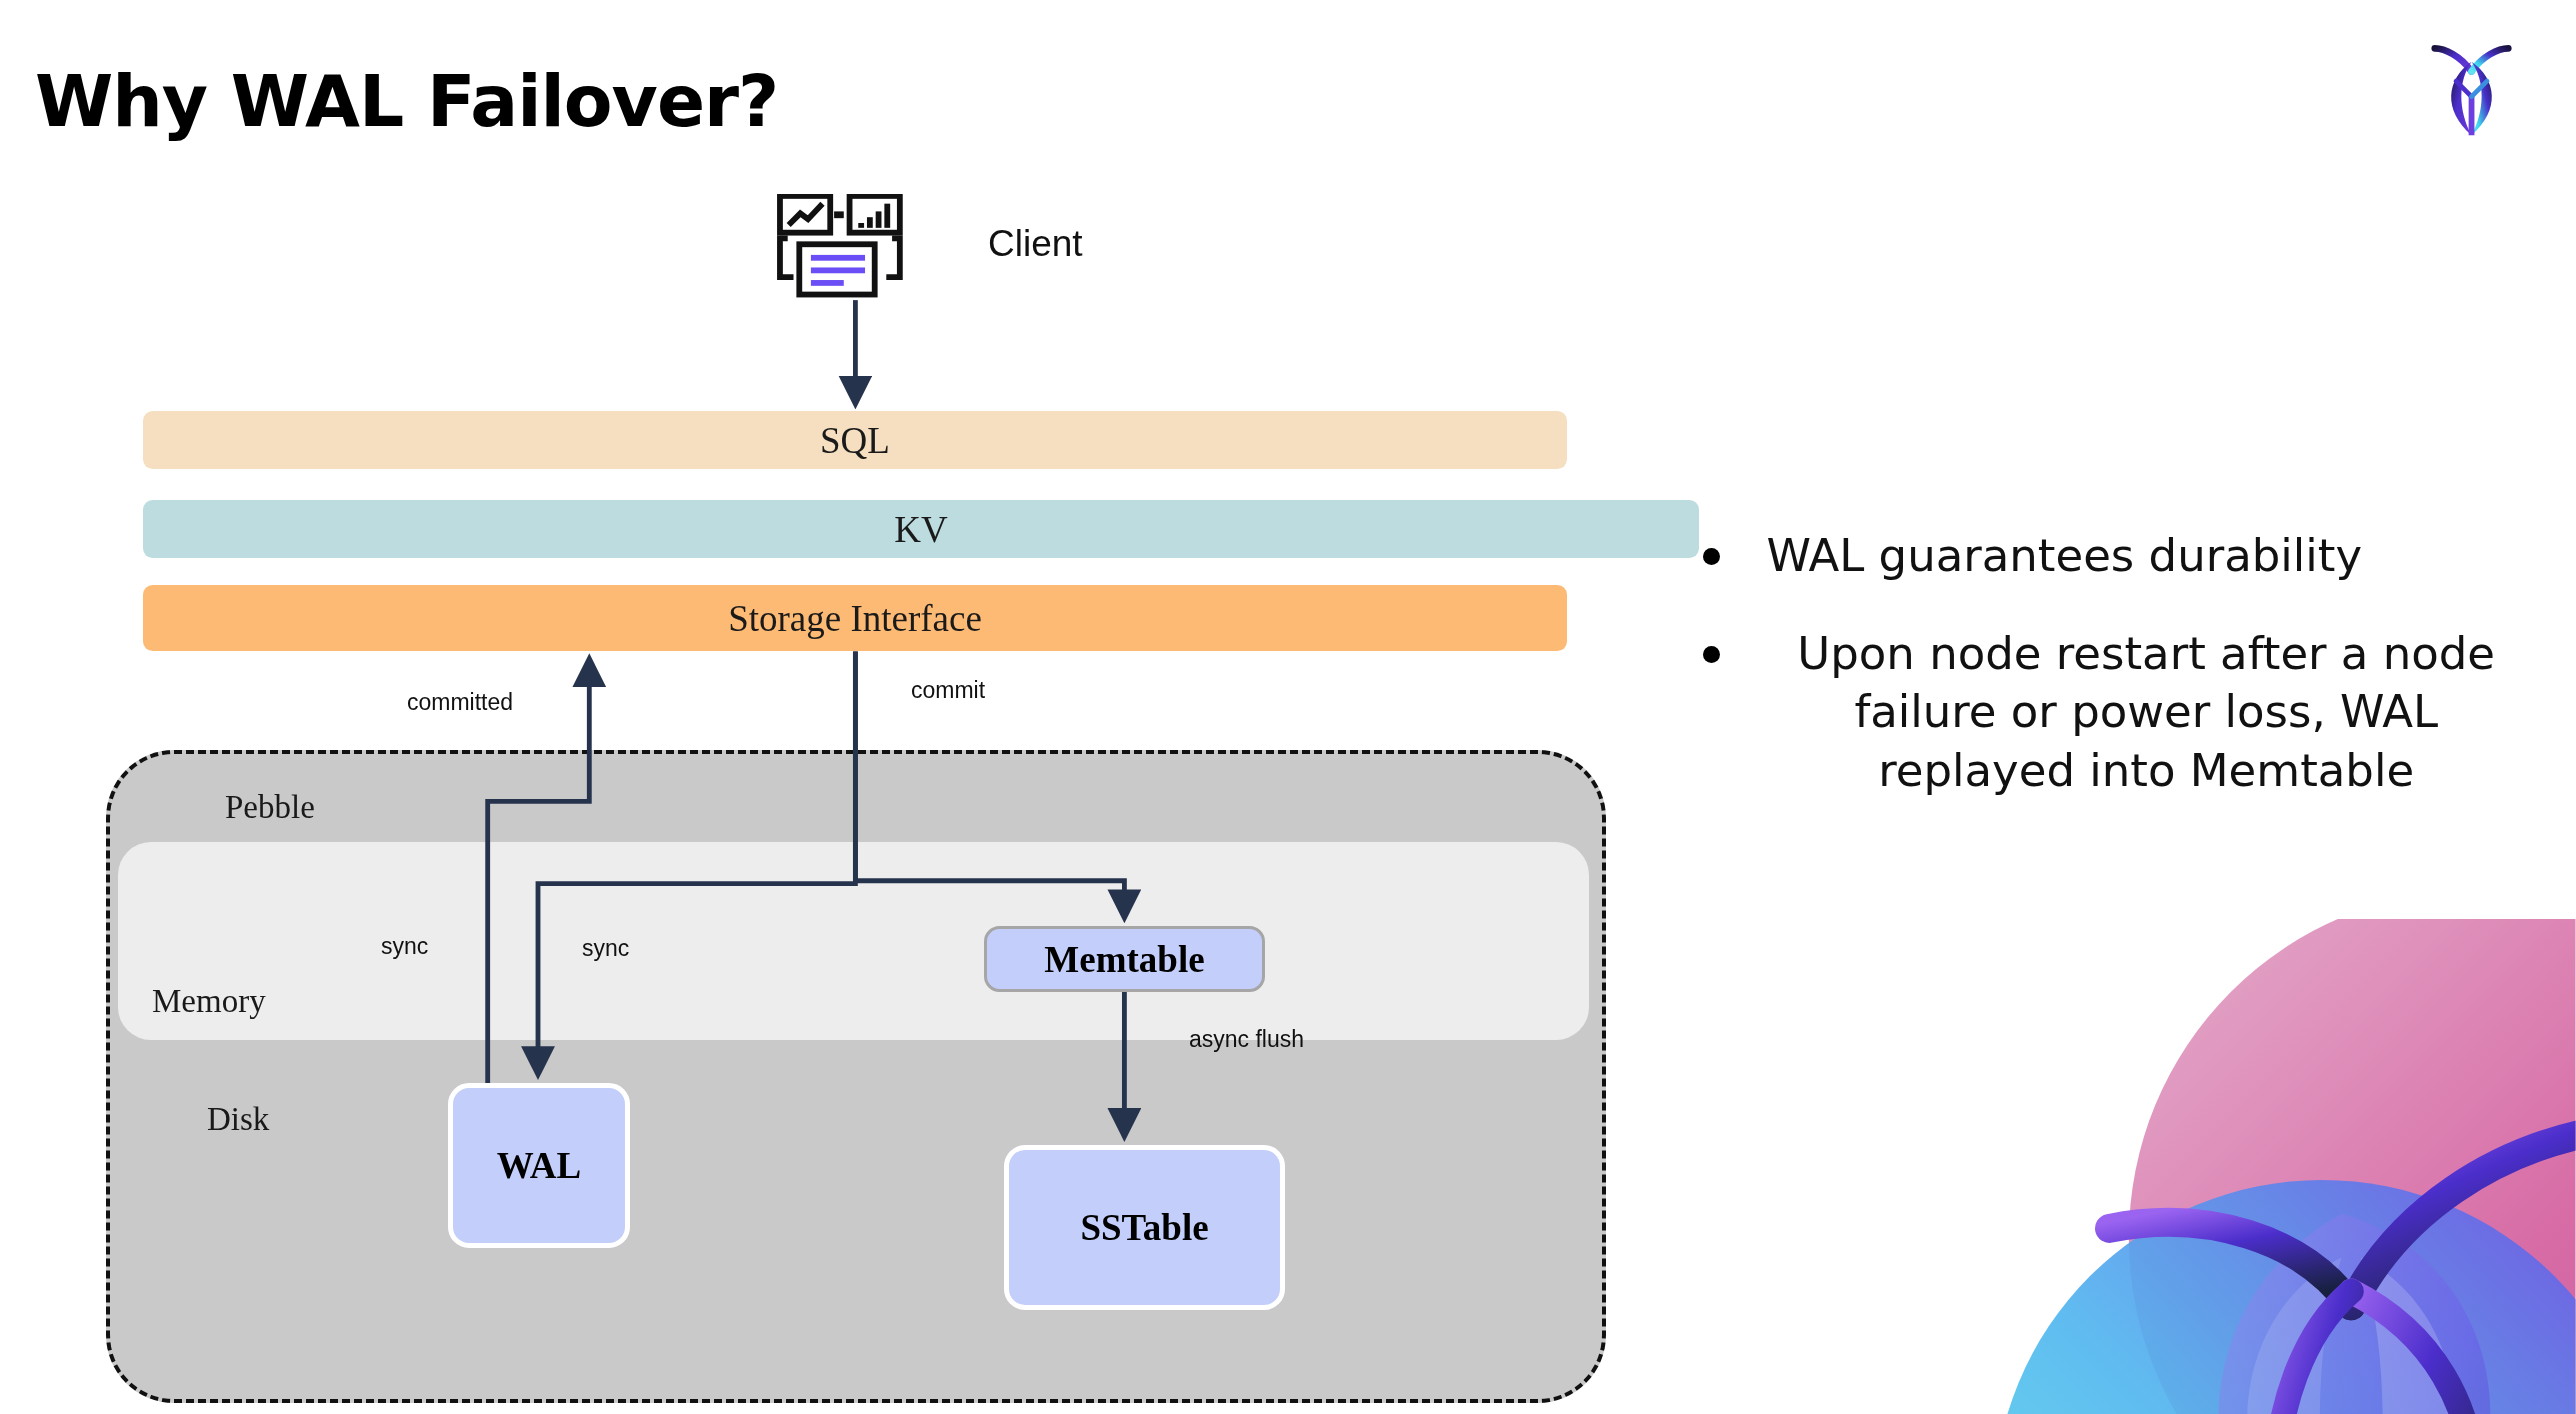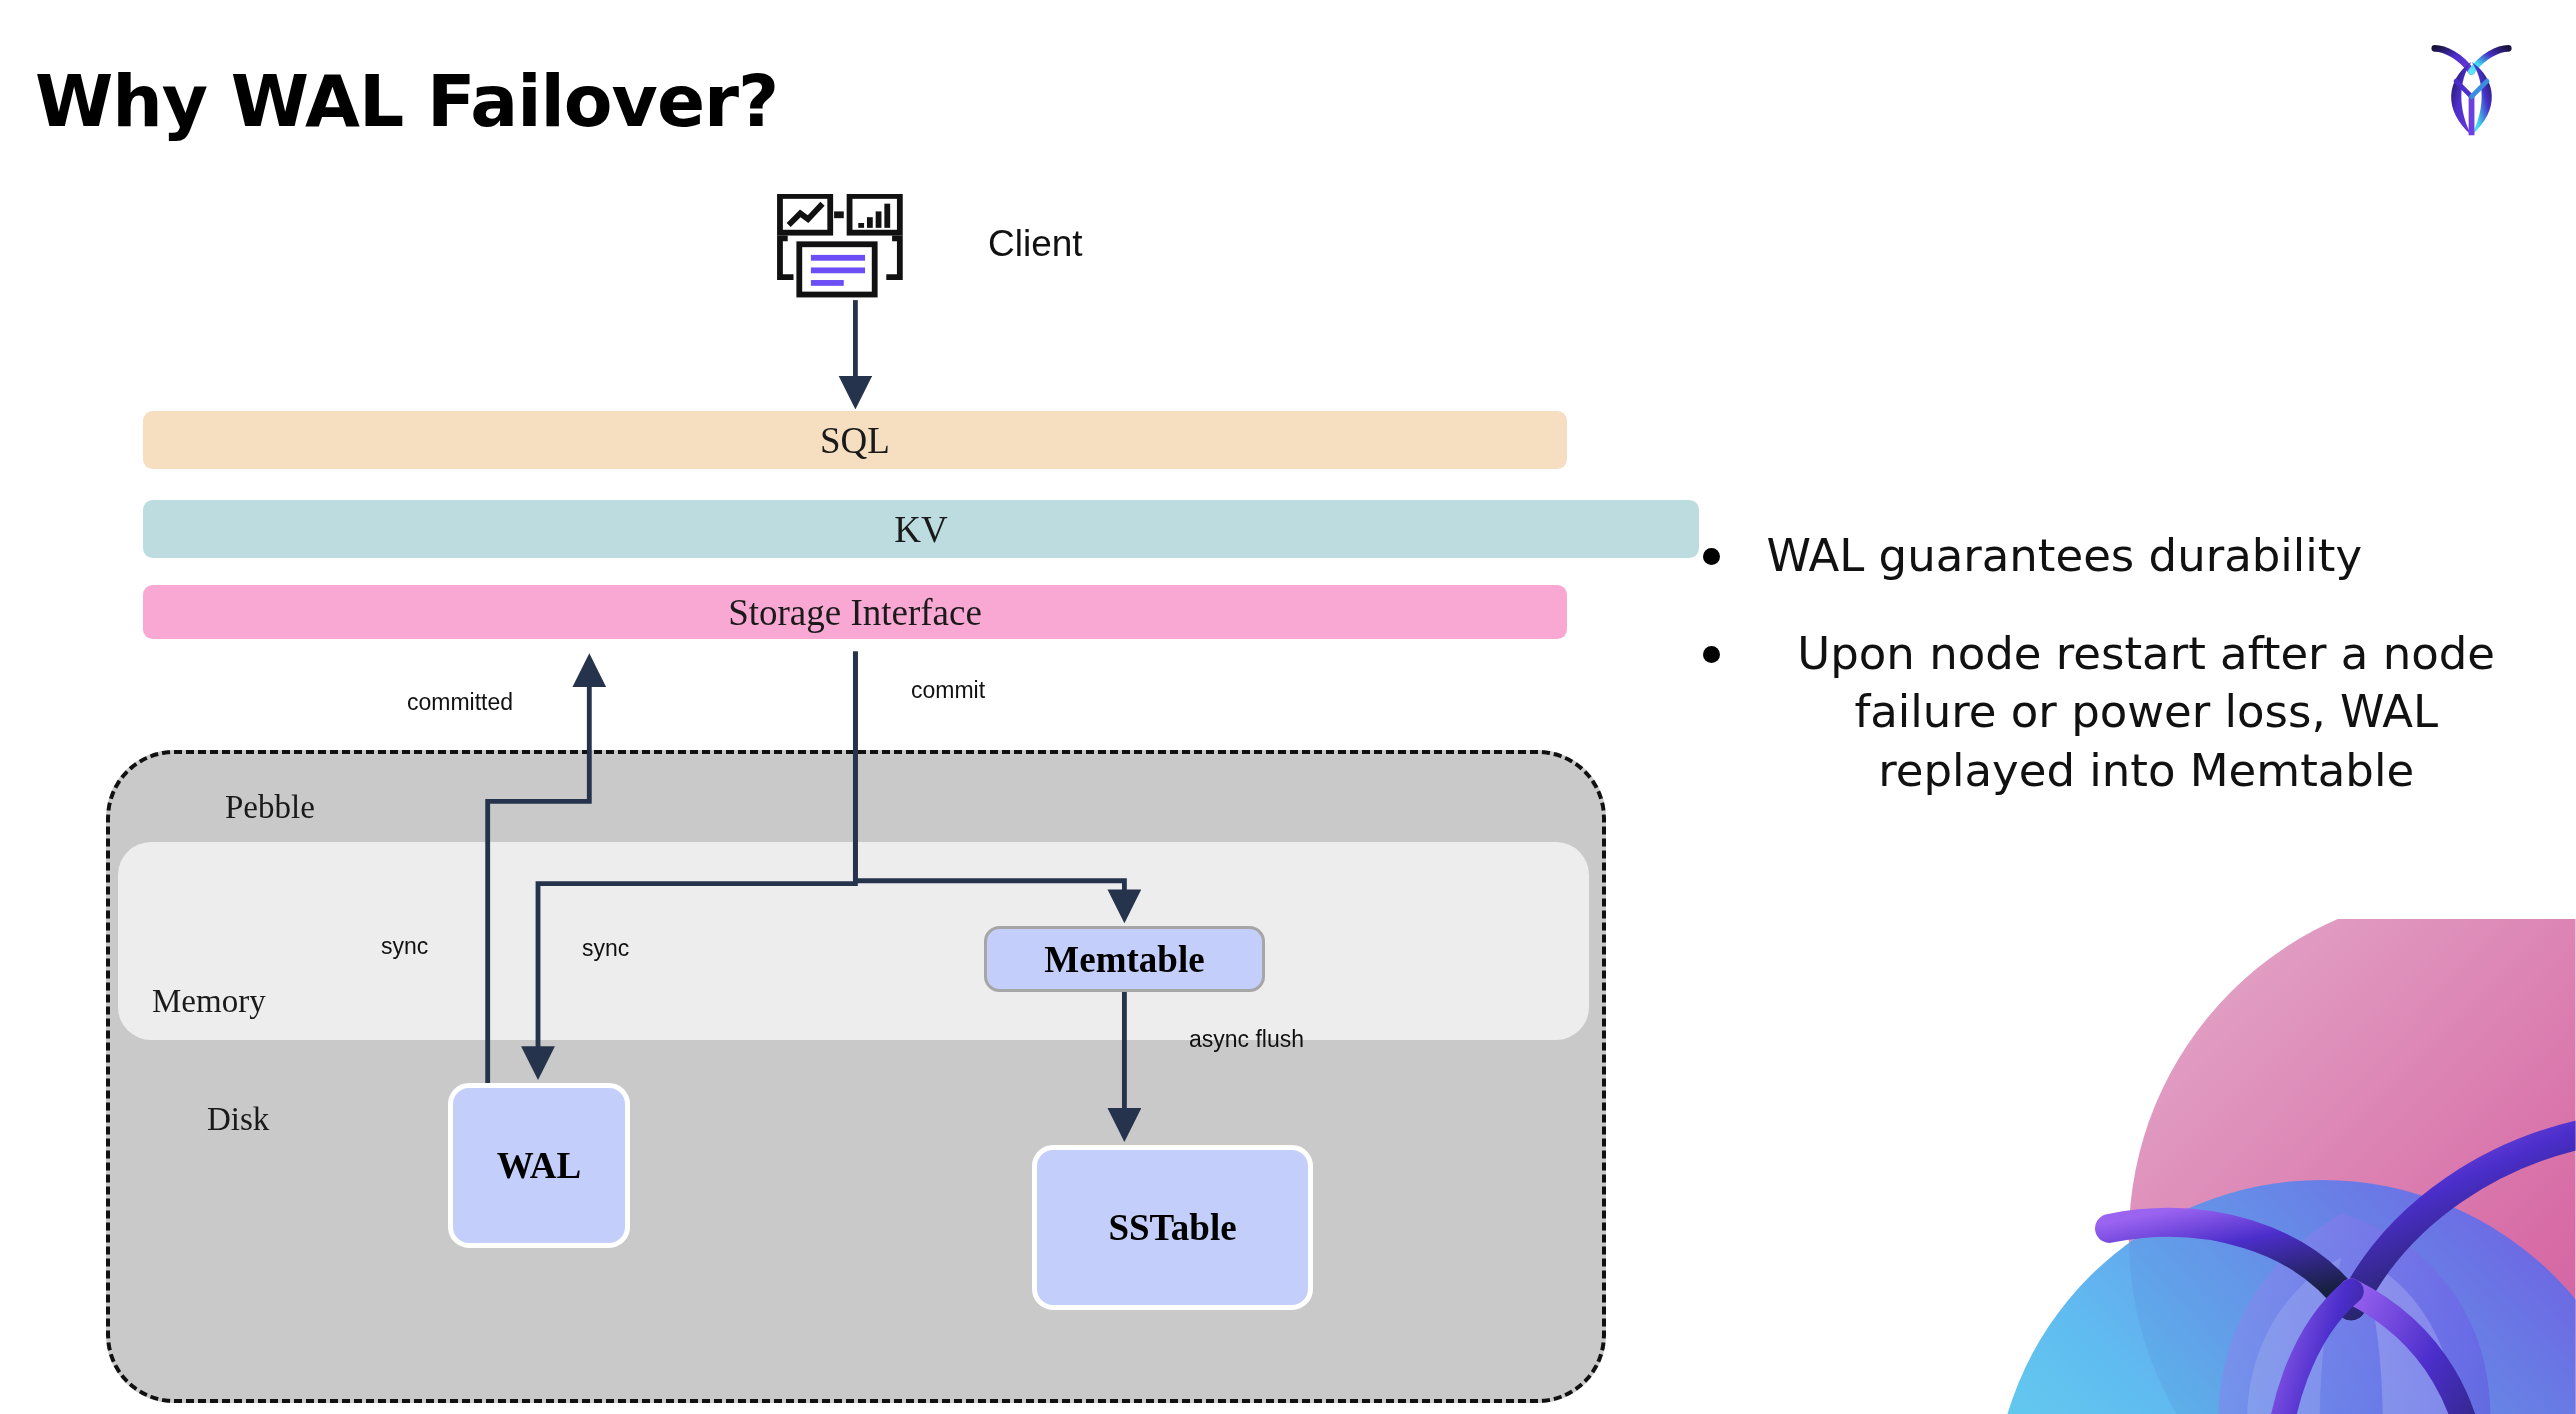--- a/index.html
+++ b/index.html
@@ -62,21 +62,21 @@
     border-radius: 9.7px;
     display: flex;
     align-items: center;
     justify-content: center;
     font-family: "Liberation Serif", serif;
     font-size: 37px;
     color: #1a1a1a;
   }
   #bar-sql      { left: 143px; top: 411px; width: 1424px; height: 58px; background: #F5DFC0; }
   #bar-kv       { left: 143px; top: 500px; width: 1556px; height: 58px; background: #BCDCDF; }
-  #bar-storage  { left: 143px; top: 585px; width: 1424px; height: 54px; background: #f9a8d4; }
+  #bar-storage  { left: 143px; top: 585px; width: 1424px; height: 66px; background: #fdba74; }
 
   
   #pebble-container {
     position: absolute;
     left: 106px;
     top: 750px;
     width: 1500px;
     height: 653px;
     background: #C9C9C9;
     border: 4.8px dashed #111111;
@@ -119,21 +119,21 @@
   }
   #node-memtable {
     left: 984px; top: 926px; width: 281px; height: 66px;
     border: 3.9px solid #A6A6A6; border-radius: 15.5px; font-size: 37px;
   }
   #node-wal {
     left: 448px; top: 1083px; width: 182px; height: 165px;
     border: 5.8px solid #ffffff; border-radius: 21px; font-size: 37px;
   }
   #node-sstable {
-    left: 1032px; top: 1145px; width: 281px; height: 165px;
+    left: 1004px; top: 1145px; width: 281px; height: 165px;
     border: 5.8px solid #ffffff; border-radius: 21px; font-size: 37px;
   }
 
   
   .edge-label {
     position: absolute;
     font-family: "Liberation Sans", sans-serif;
     font-size: 23px;
     color: #111111;
     white-space: nowrap;

